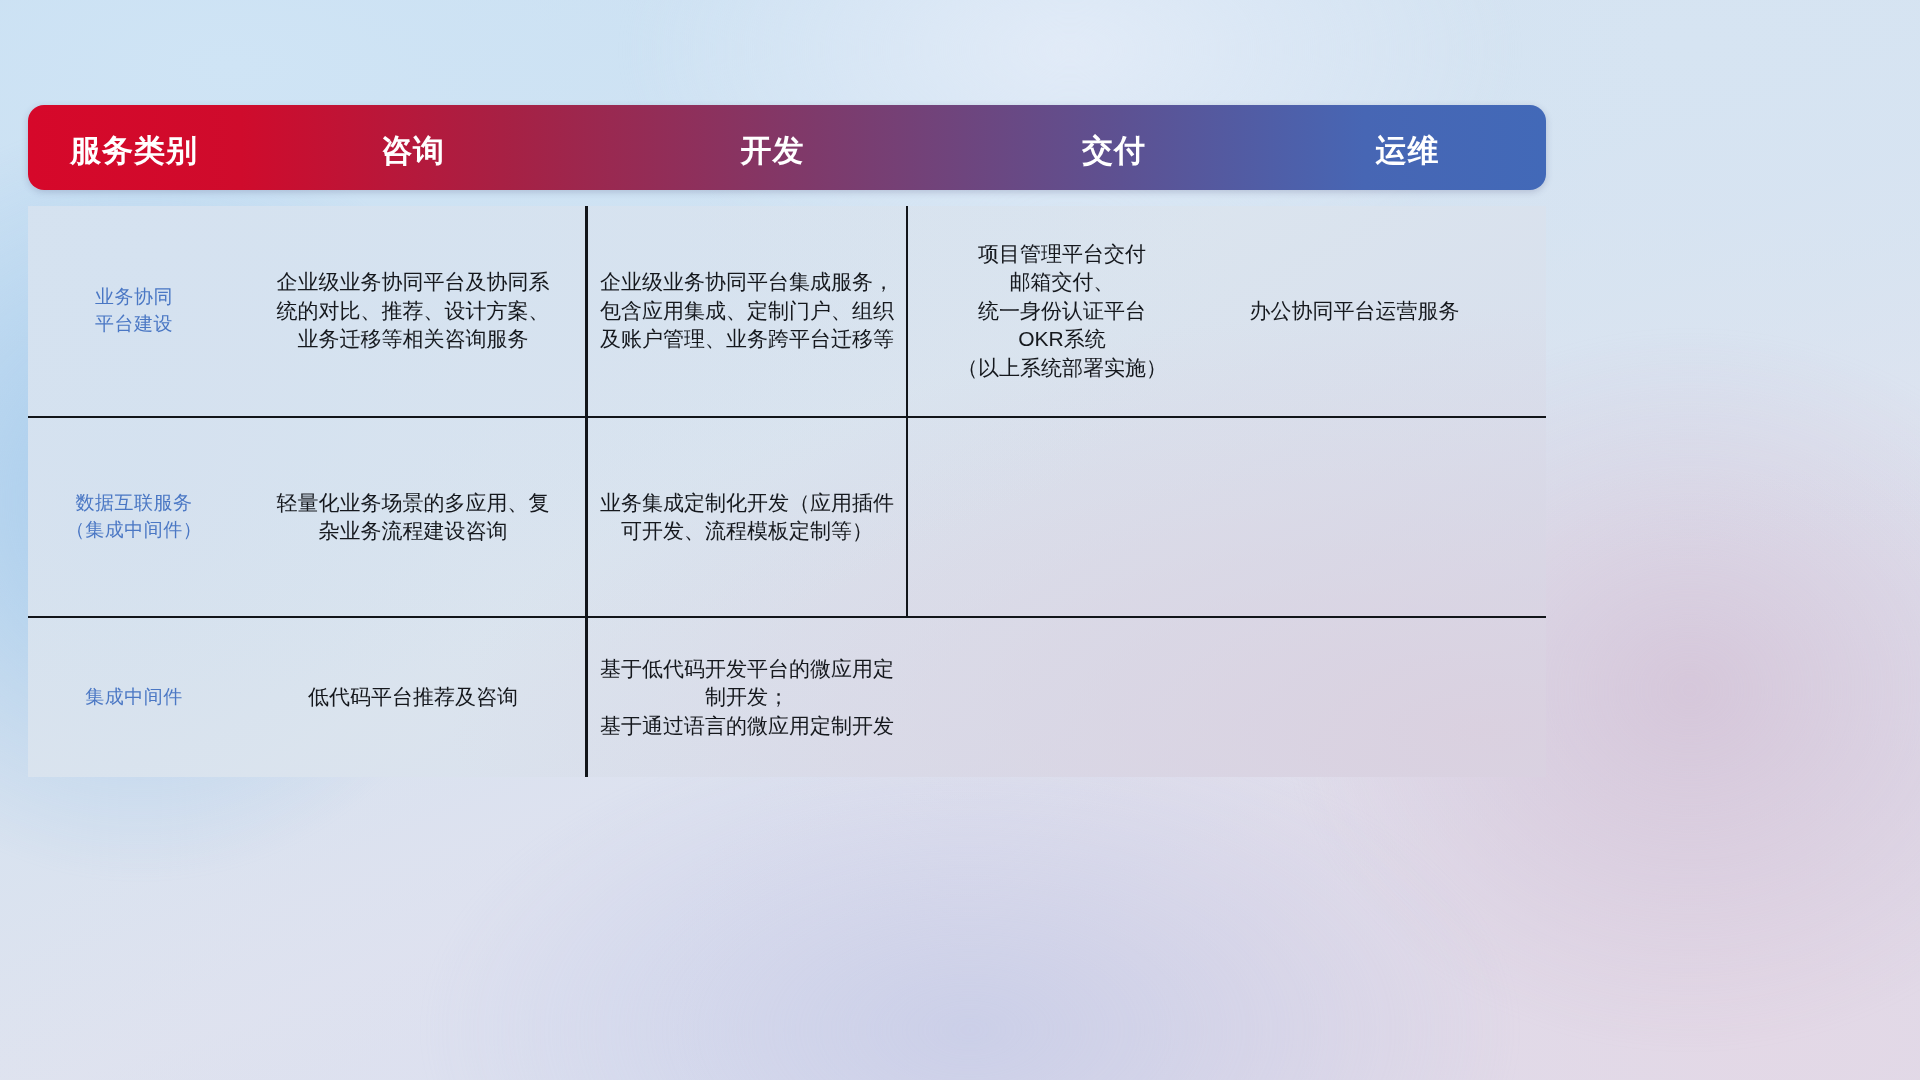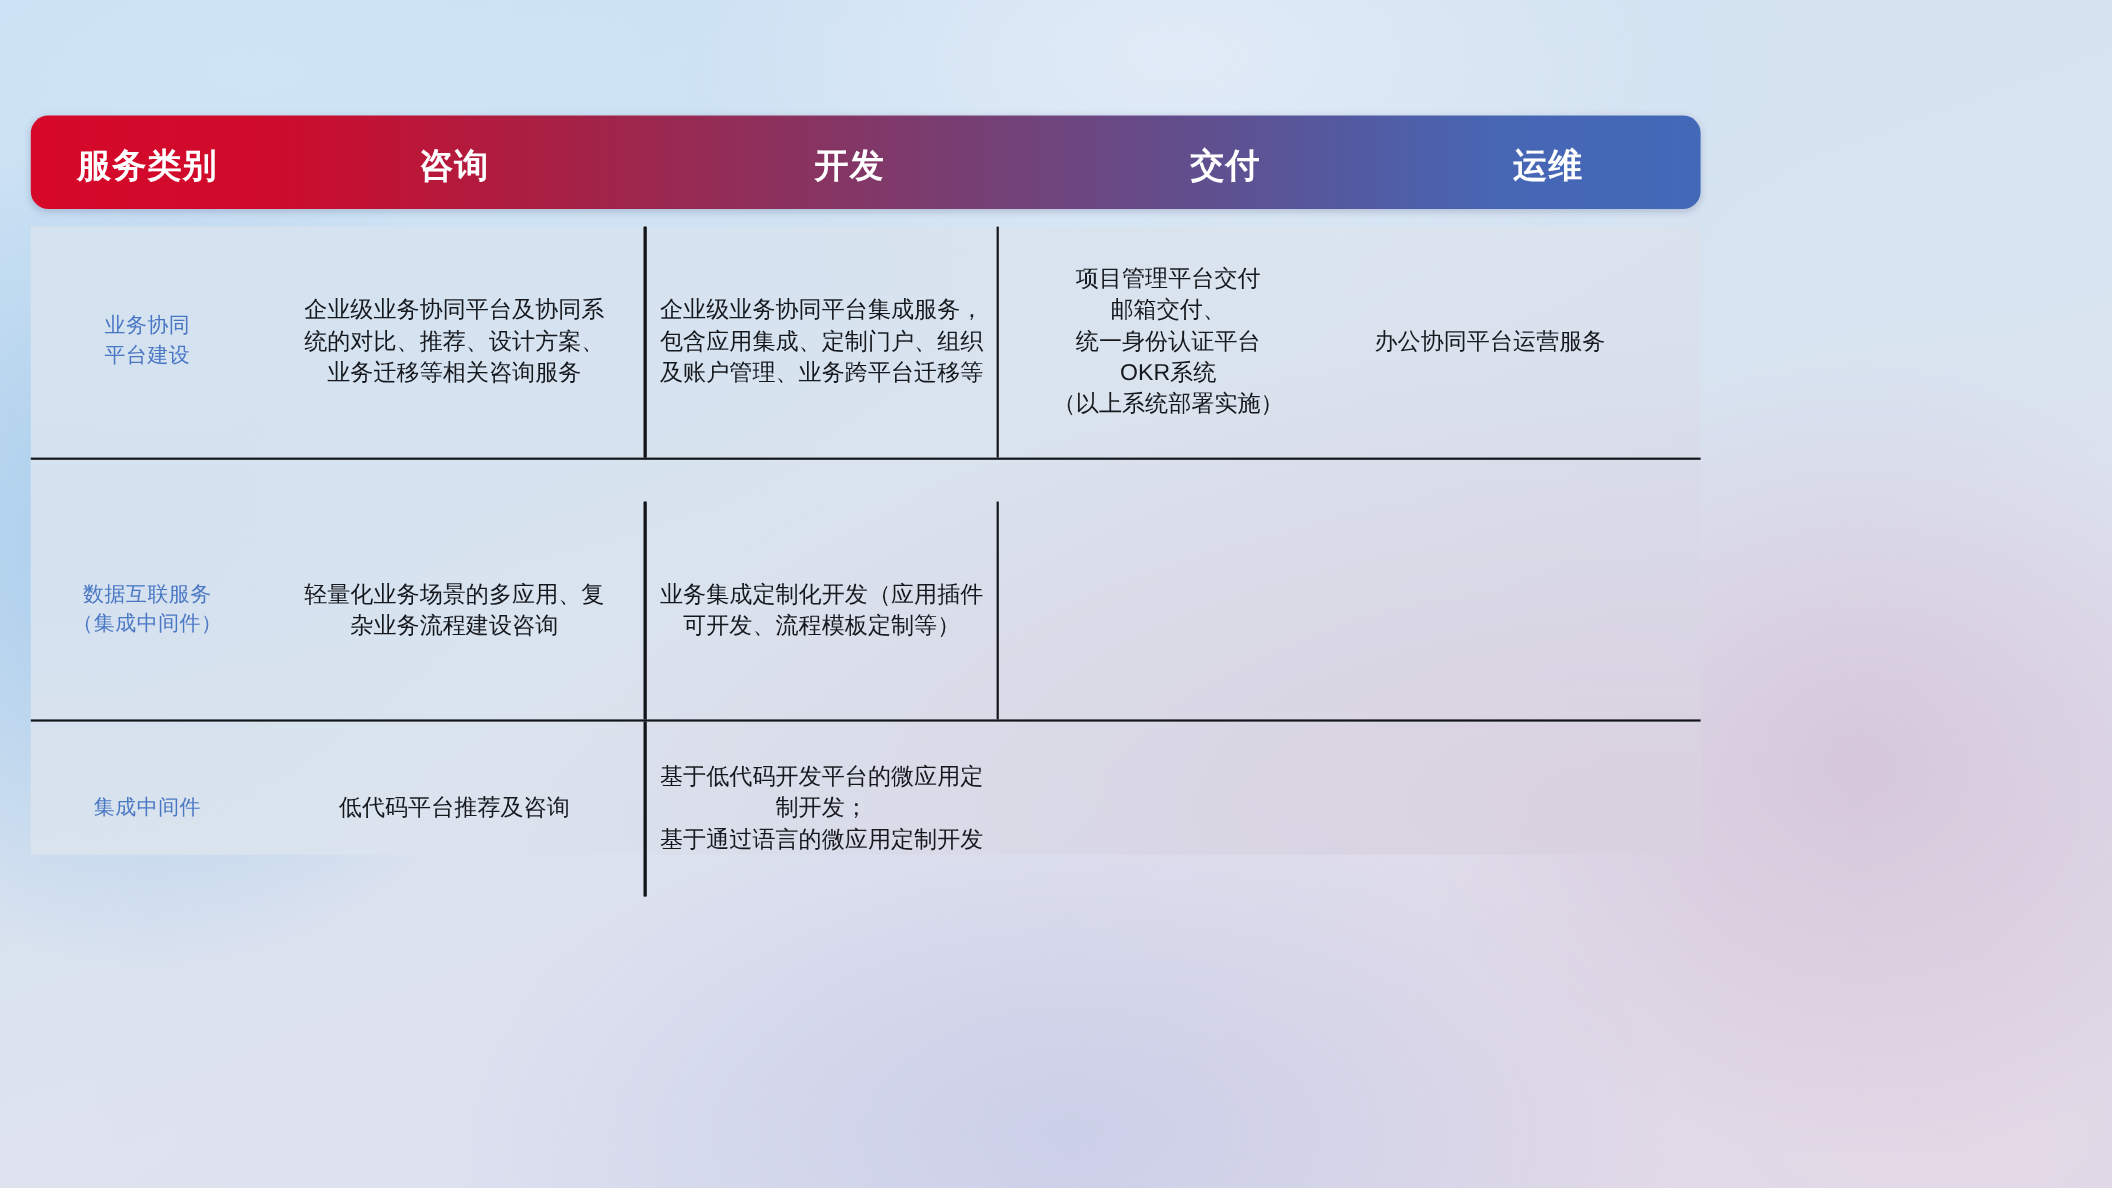--- a/index.html
+++ b/index.html
@@ -76,21 +76,21 @@
   #table-body {
     position:absolute; left:0; top:101px; width:100%; height:571px;
     background:
       radial-gradient(120% 130% at 8% 8%,  rgba(213,226,240,0.95) 0%, rgba(213,226,240,0) 60%),
       radial-gradient(110% 120% at 96% 92%, rgba(219,206,221,0.8) 0%, rgba(219,206,221,0) 62%),
       linear-gradient(150deg, rgba(214,226,239,0.92) 0%, rgba(219,228,238,0.92) 48%, rgba(213,219,235,0.92) 100%);
   }
 
   .trow { display:flex; position:relative; }
   .trow.r0 { height:212px; }
-  .trow.r1 { height:200px;margin-top:38px; }
+  .trow.r1 { height:200px; }
   .trow.r2 { height:159px; }
   .trow.r0, .trow.r1 { border-bottom:2px solid #12151a; }
 
   .cell {
     display:flex; align-items:center; justify-content:center;
     text-align:center;
     padding:6px 12px;
     font-size:21px;
     line-height:1.35;
     color:#15181d;

